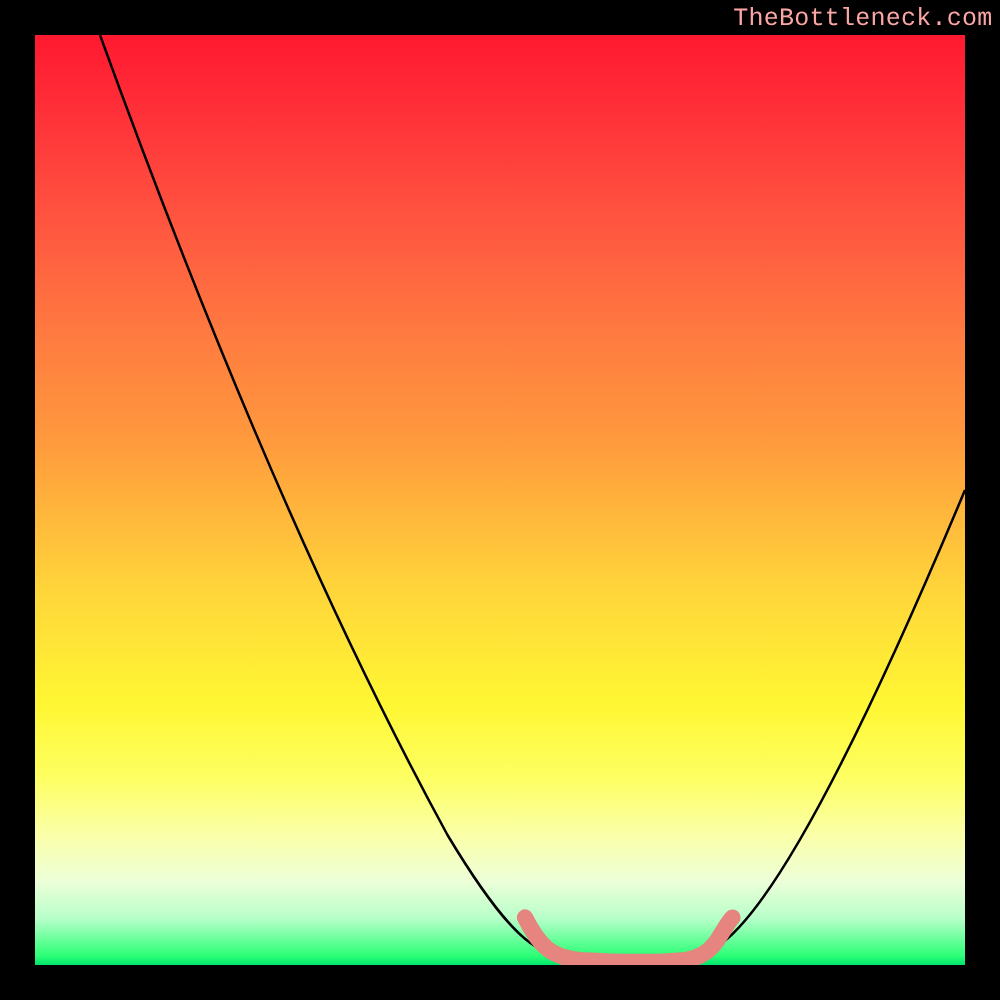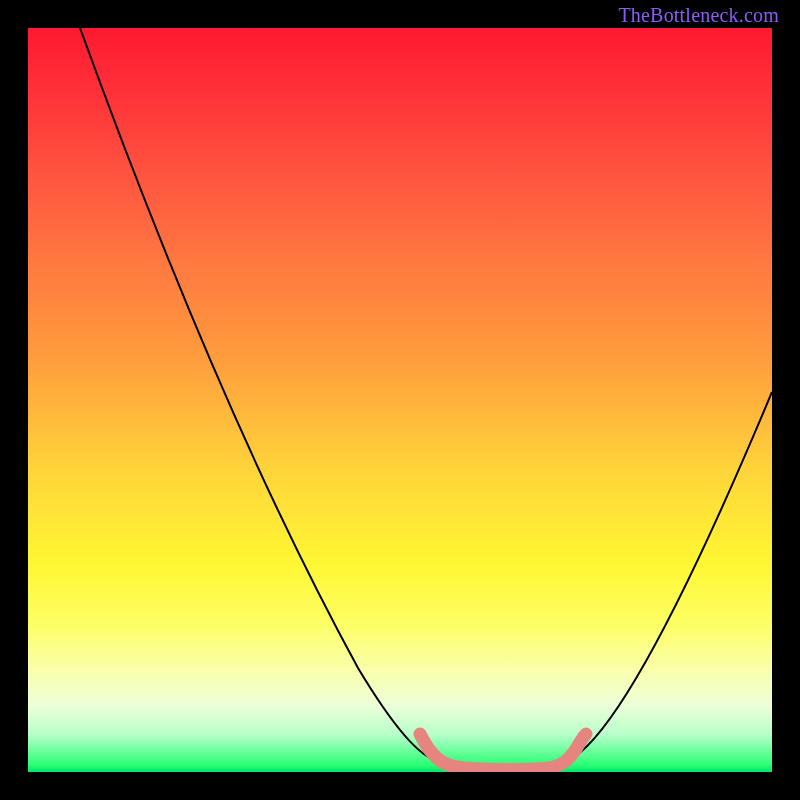--- a/index.html
+++ b/index.html
@@ -43,24 +43,24 @@
       #00e56b 100%
     );
   }
   svg.curves {
     position: absolute;
     inset: 0;
   }
   .watermark {
     position: absolute;
     top: 4px;
-    right: 21px;
-    font-family: Liberation Serif, serif;
+    right: 6px;
+    font-family: Liberation Mono, monospace;
     font-size: 20px;
-    color: #8b5cf6;
+    color: #fca5a5;
     letter-spacing: 0.2px;
     user-select: none;
   }
 </style>
 </head>
 <body>
 
 <div class="stage">
 
   <div class="plot">

